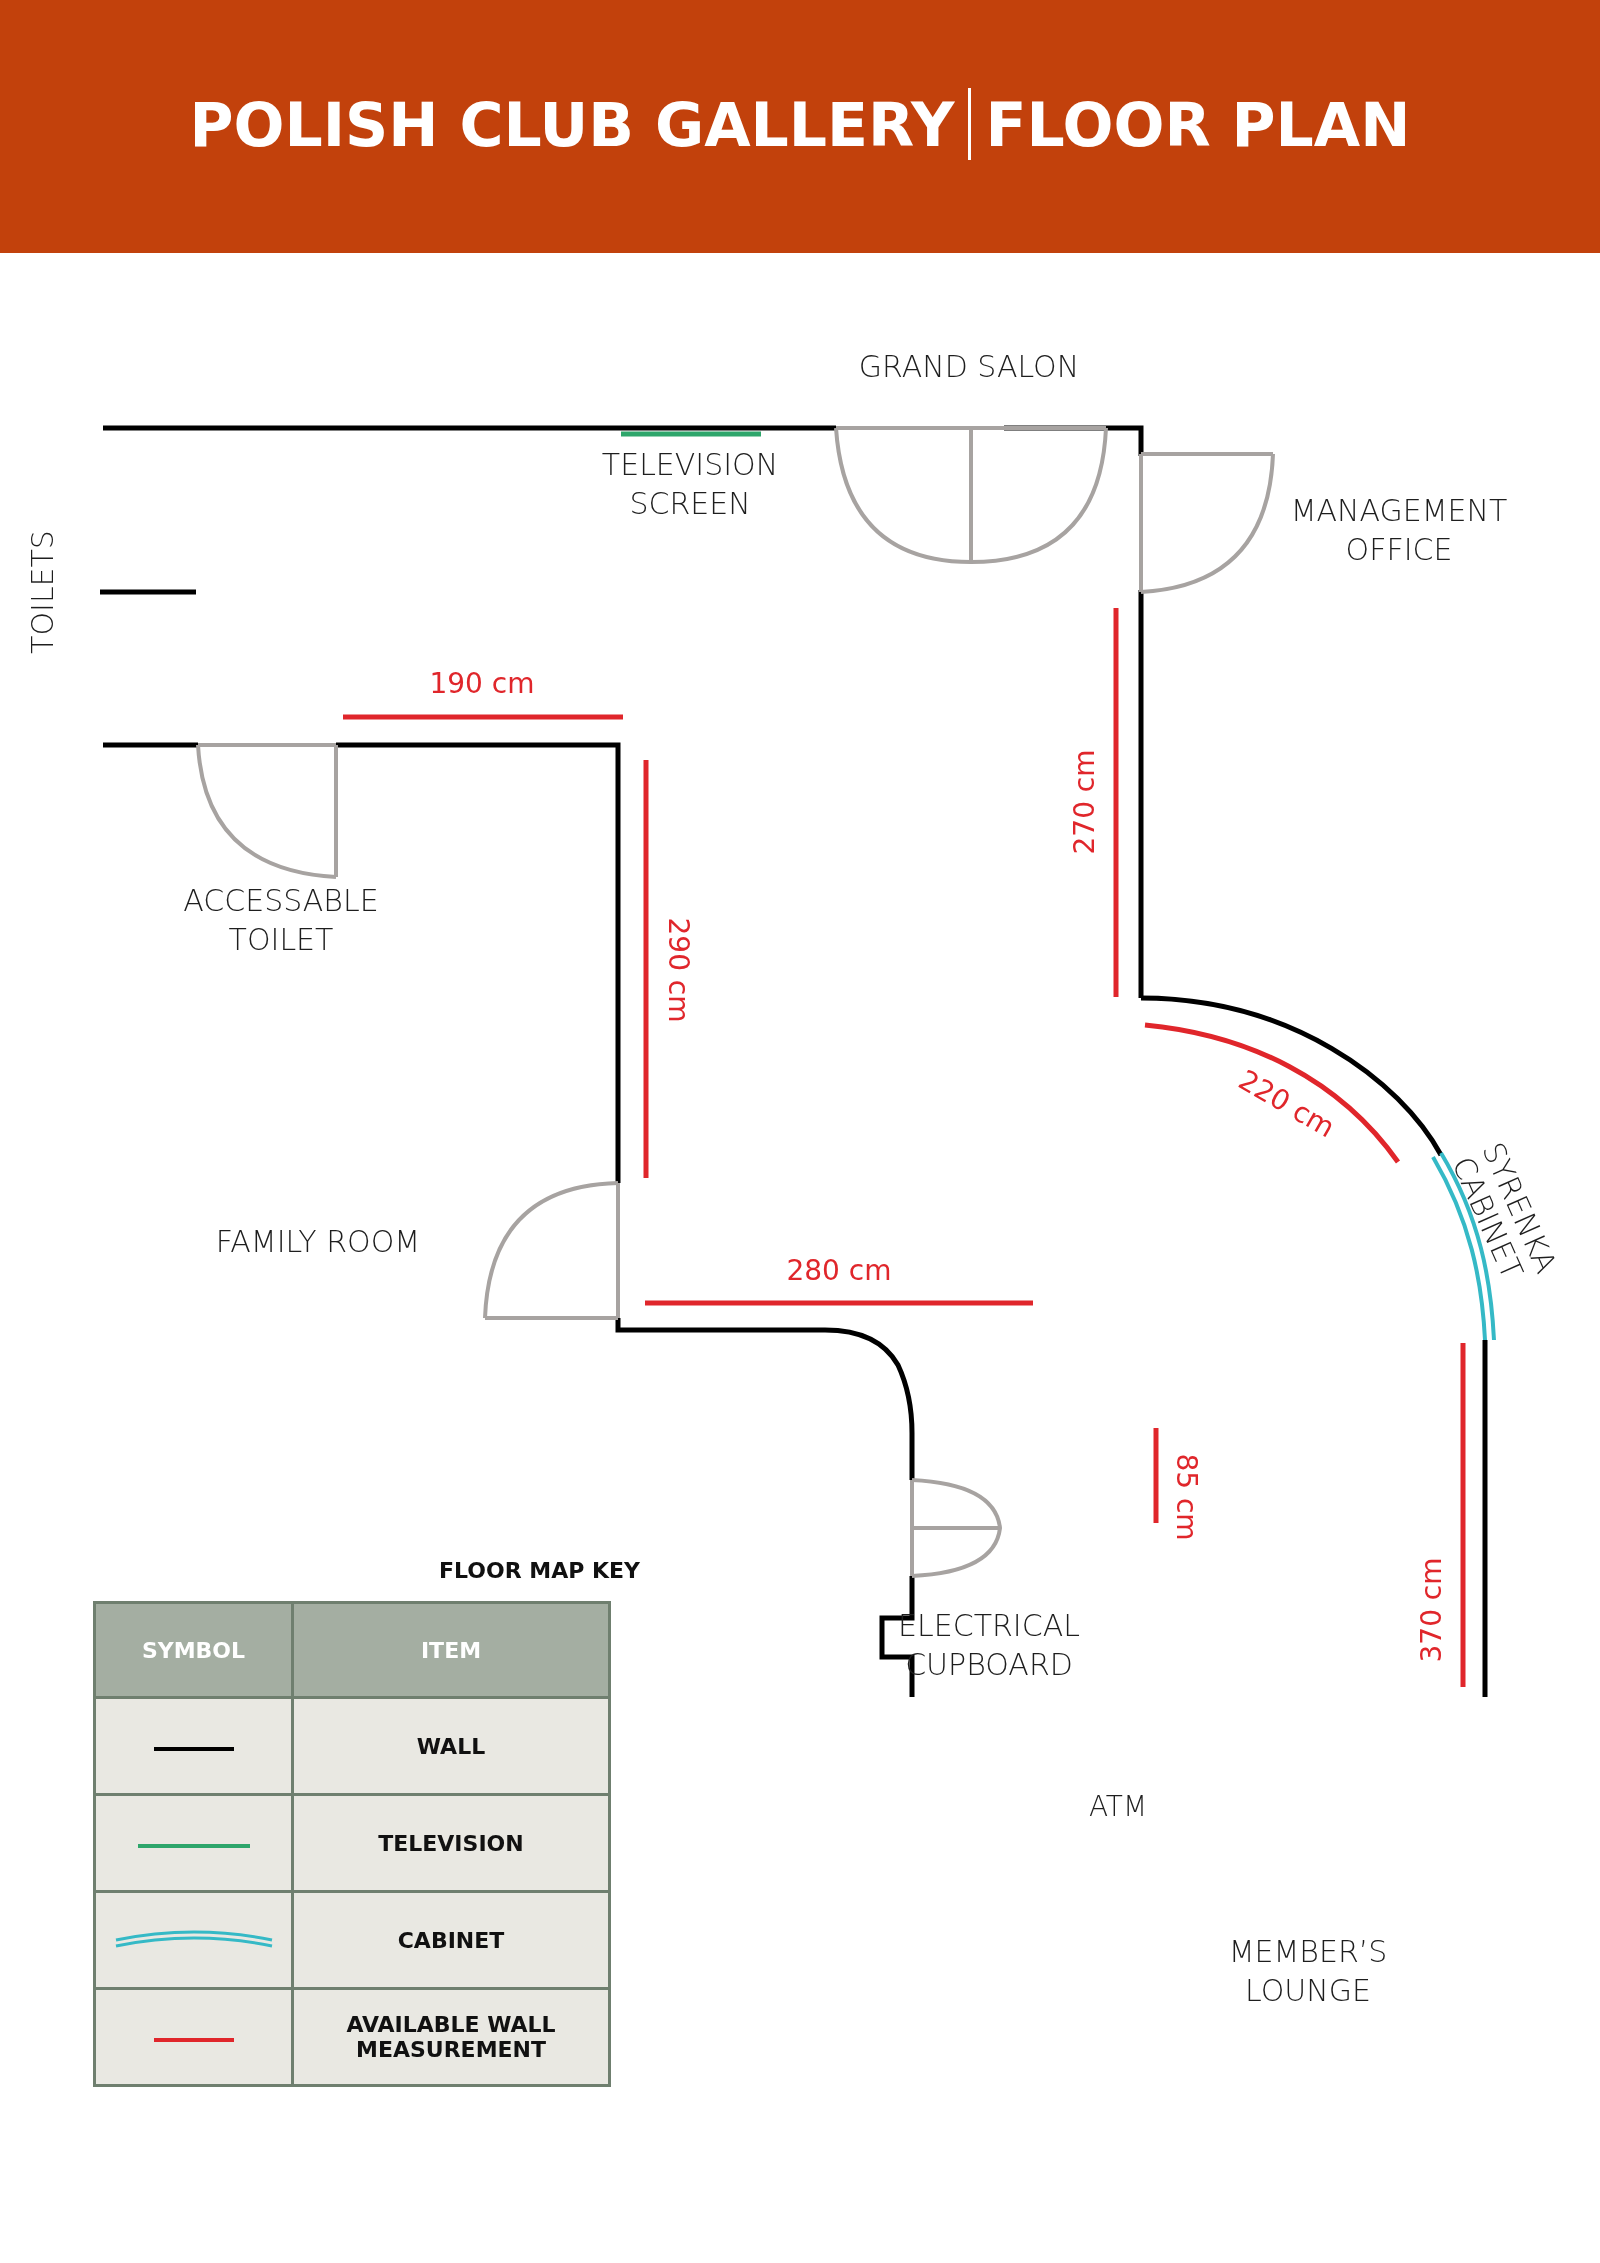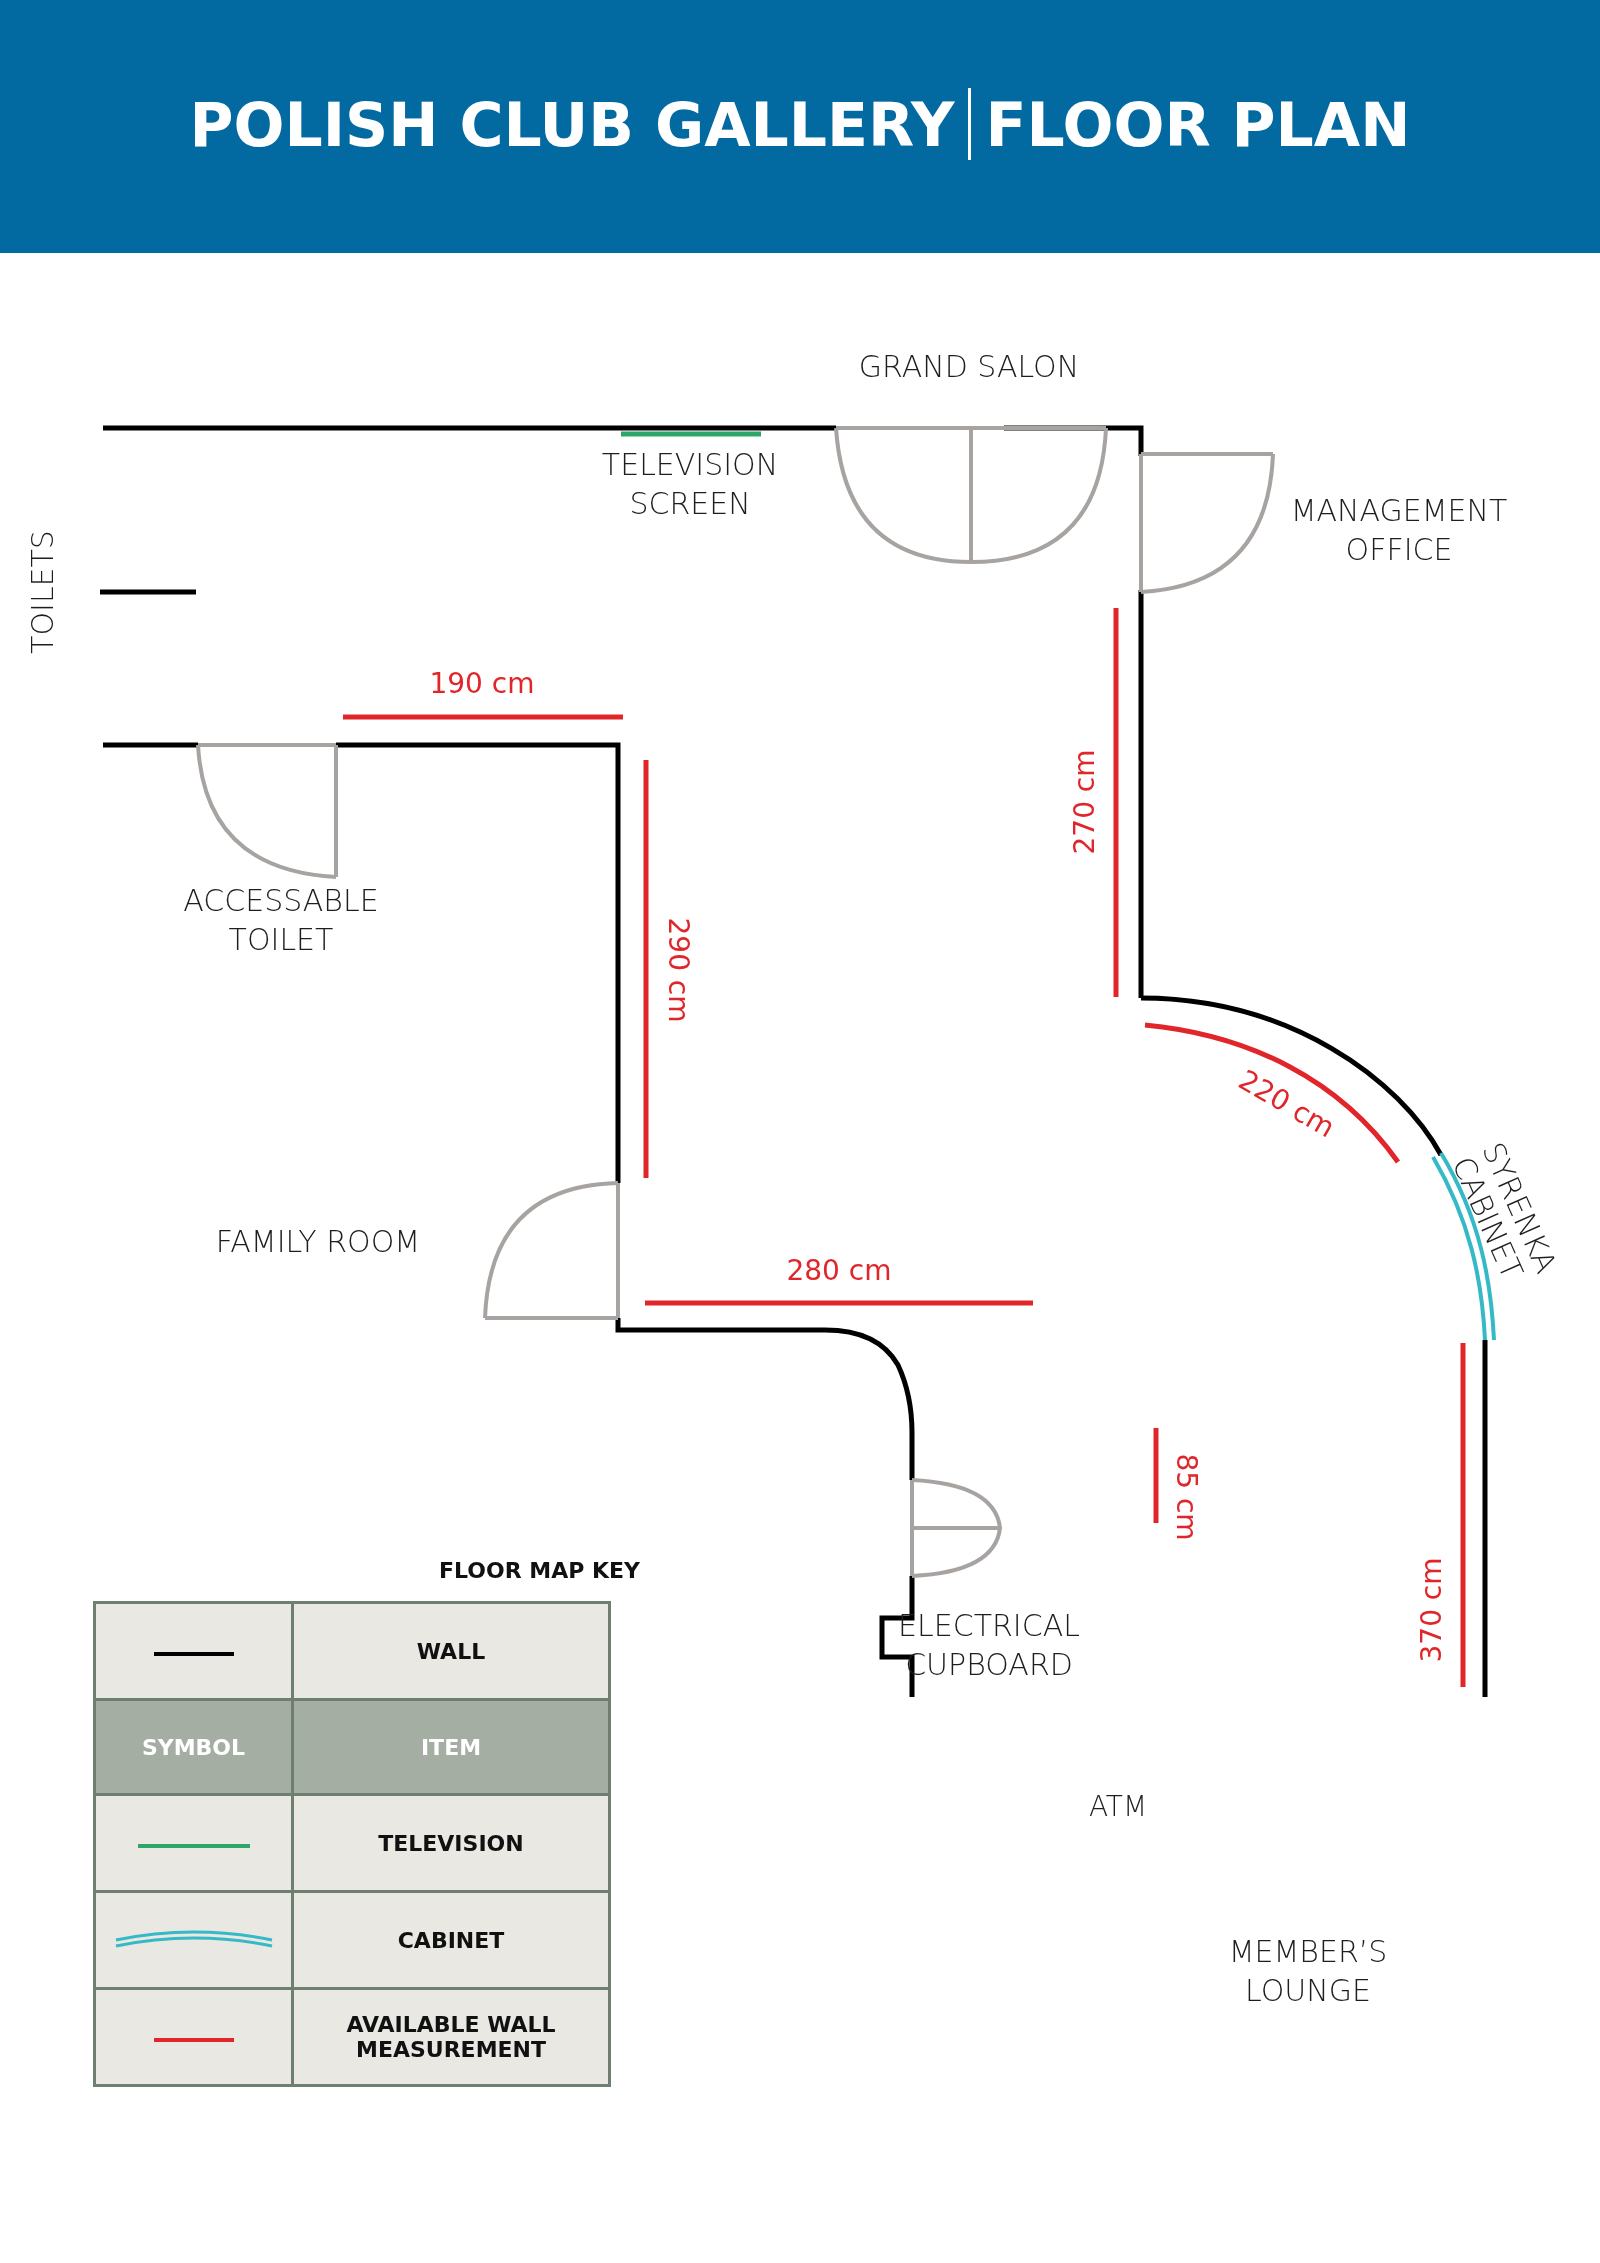--- a/index.html
+++ b/index.html
@@ -1,17 +1,17 @@
 <!DOCTYPE html>
 <html><head>
 <meta charset="utf-8">
 <style>
   html, body { margin: 0; padding: 0; background: #ffffff; }
   body { width: 1600px; height: 2263px; position: relative; overflow: hidden; font-family: "Liberation Sans", sans-serif; }
-  .header { position: absolute; left: 0; top: 0; width: 1600px; height: 253px; background: #0369a1; }
+  .header { position: absolute; left: 0; top: 0; width: 1600px; height: 253px; background: #c2410c; }
   .title { position: absolute; left: 0; top: 88px; width: 1600px; text-align: center; color: #ffffff; font-family: "DejaVu Sans", sans-serif; font-weight: bold; font-size: 60px; letter-spacing: 0px; white-space: nowrap; }
   .title .sep { display: inline-block; width: 3px; height: 72px; background: #ffffff; vertical-align: -14px; margin: 0 14px; }
   svg.plan { position: absolute; left: 0; top: 0; }
   .lbl { font-family: "DejaVu Sans", sans-serif; font-size: 30px; fill: #1e1e1e; font-weight: 300; }
   .meas { font-family: "DejaVu Sans", sans-serif; font-size: 28px; fill: #e0262b; }
   .key-title { position: absolute; left: 60px; top: 1558px; width: 580px; text-align: right; font-family: "DejaVu Sans", sans-serif; font-weight: bold; font-size: 22px; color: #111; }
   table.key { position: absolute; left: 93px; top: 1601px; width: 518px; border-collapse: collapse; table-layout: fixed; }
   table.key th, table.key td { border: 3px solid #6f7f6f; text-align: center; vertical-align: middle; }
   table.key th { background: #a4aea2; color: #ffffff; font-family: "DejaVu Sans", sans-serif; font-weight: bold; font-size: 22px; height: 90px; }
   table.key td { background: #e9e8e2; font-family: "DejaVu Sans", sans-serif; font-weight: bold; font-size: 22px; color: #111; height: 92px; }
@@ -116,28 +116,28 @@
 </svg>
 
 <div class="key-title">FLOOR MAP KEY</div>
 <table class="key">
   <colgroup>
       <col class="c1">
       <col>
     </colgroup>
   <tbody>
       <tr>
+    <th>SYMBOL</th>
+    <th>ITEM</th>
+  </tr>
+  <tr>
     <td><svg width="80" height="10">
             <line x1="0" y1="5" x2="80" y2="5" stroke="#000" stroke-width="4"></line>
           </svg></td>
     <td>WALL</td>
-  </tr>
-  <tr>
-    <th>SYMBOL</th>
-    <th>ITEM</th>
   </tr>
   <tr>
     <td><svg width="112" height="10">
             <line x1="0" y1="5" x2="112" y2="5" stroke="#2ea66b" stroke-width="4"></line>
           </svg></td>
     <td>TELEVISION</td>
   </tr>
   <tr>
     <td><svg width="160" height="24">
             <path d="M2,20 Q80,4 158,20" fill="none" stroke="#35b9c6" stroke-width="3"></path>

